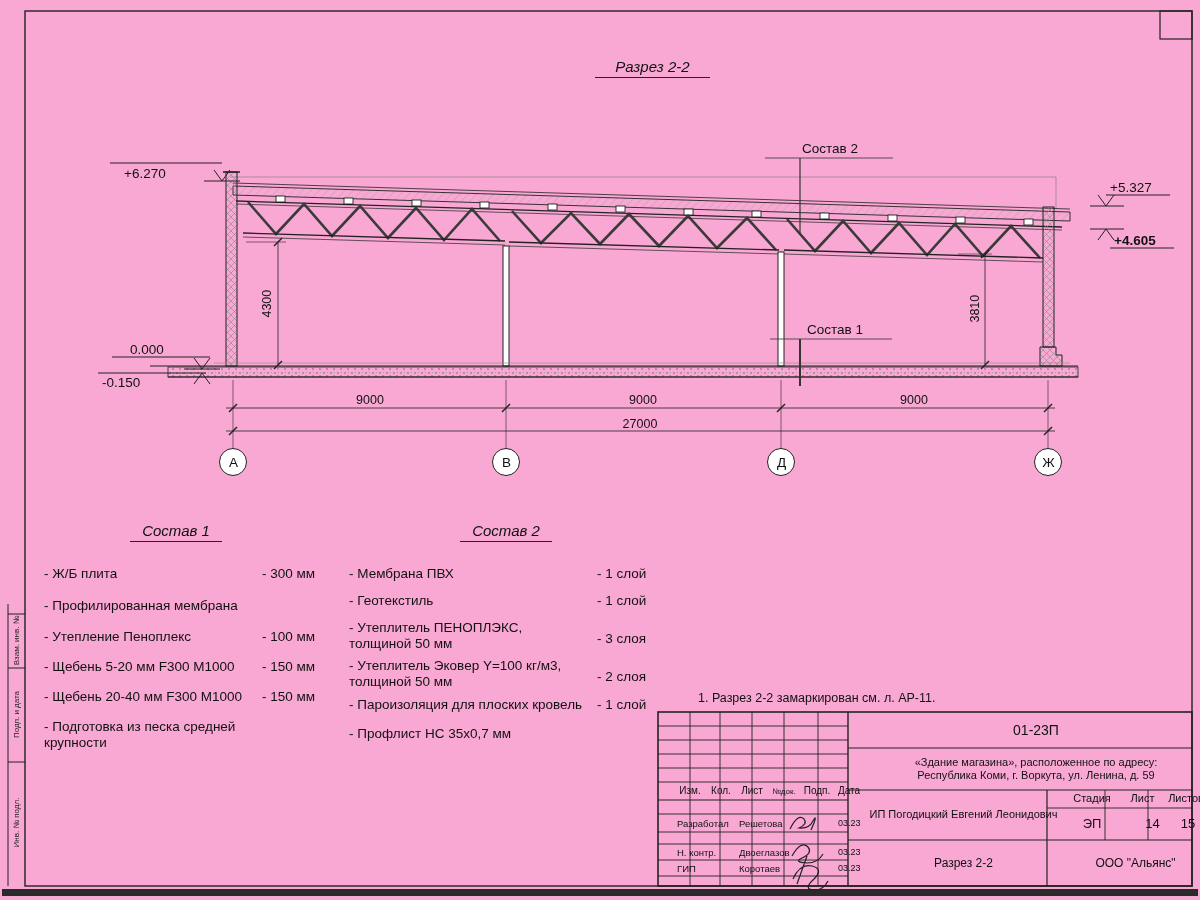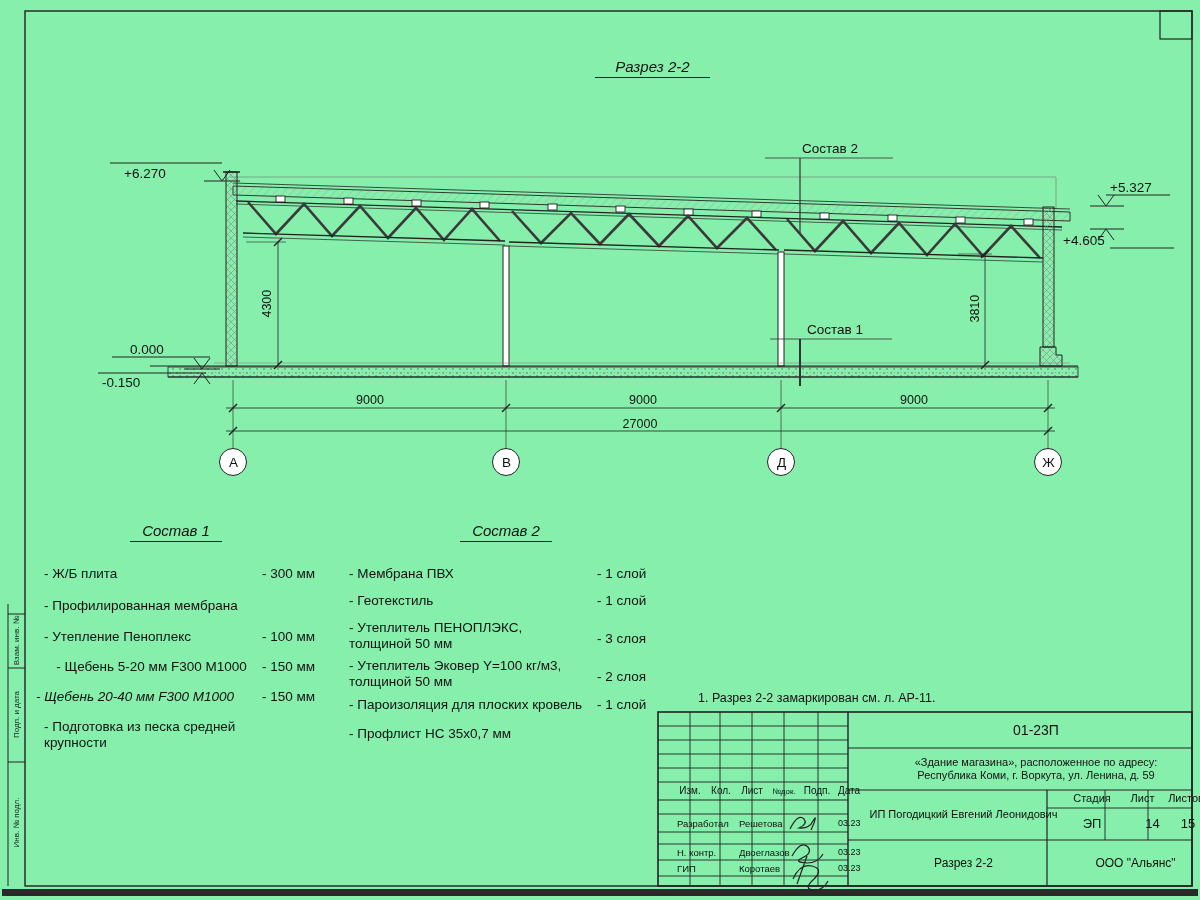--- a/index.html
+++ b/index.html
@@ -1,16 +1,16 @@
 <!DOCTYPE html>
 <html><head>
 <meta charset="utf-8">
 <style>
   html,body{margin:0;padding:0;background:#e8e8e8;}
-  .page{position:relative;width:1200px;height:900px;background:#86efac;overflow:hidden;
+  .page{position:relative;width:1200px;height:900px;background:#f9a8d4;overflow:hidden;
         font-family:"Liberation Sans",sans-serif;color:#111;}
   svg.lines{position:absolute;left:0;top:0;width:1200px;height:900px;}
   .t{position:absolute;font-family:"Liberation Sans",sans-serif;color:#111;
      white-space:pre-line;line-height:1.22;}
   .c{text-align:center;}
   .hd{font-size:15px;font-style:italic;border-bottom:1px solid #222;padding-bottom:1px;}
   .dim{font-size:12.5px;}
   .lvl{font-size:13.5px;}
   .lst{font-size:13.5px;}
   .rot{transform:rotate(-90deg);}
@@ -181,21 +181,21 @@
     <g fill="none" stroke="#222" stroke-width="1.2">
       <path d="M790,829 q8,-16 14,-10 q4,5 -5,9 q10,1 14,-7 q4,-7 1,2 l-3,7"></path>
       <path d="M792,856 q9,-16 16,-9 q5,6 -6,11 q-9,4 5,5 q11,0 16,-9 M793,879 q7,-16 19,-13 q12,3 2,13 q-11,10 -1,11 q10,1 15,-9 M797,884 l10,-28"></path>
     </g>
   </svg>
 
   <div class="t hd c" style="left:595px;top:58px;width:115px;">Разрез 2-2</div>
 
   <div class="t lvl" style="left:124px;top:147px;margin-top:19px;">+6.270</div>
   <div class="t lvl" style="left:1110px;top:180px;">+5.327</div>
-  <div class="t lvl" style="left:1063px;top:233px;">+4.605</div>
+  <div class="t lvl" style="left:1114px;top:233px;font-weight:bold;">+4.605</div>
   <div class="t lvl" style="left:130px;top:342px;">0.000</div>
   <div class="t lvl" style="left:102px;top:375px;">-0.150</div>
 
   <div class="t lvl c" style="left:780px;top:141px;width:100px;">Состав 2</div>
   <div class="t lvl c" style="left:785px;top:322px;width:100px;">Состав 1</div>
 
   <div class="t dim c" style="left:330px;top:393px;width:80px;">9000</div>
   <div class="t dim c" style="left:603px;top:393px;width:80px;">9000</div>
   <div class="t dim c" style="left:874px;top:393px;width:80px;">9000</div>
   <div class="t dim c" style="left:600px;top:417px;width:80px;">27000</div>
@@ -206,23 +206,23 @@
   <div class="bub" style="left:493px;top:449px;">В</div>
   <div class="bub" style="left:768px;top:449px;">Д</div>
   <div class="bub" style="left:1035px;top:449px;">Ж</div>
 
   <div class="t hd c" style="left:130px;top:522px;width:92px;">Состав 1</div>
   <div class="t lst" style="left:44px;top:566px;width:215px;">- Ж/Б плита</div>
   <div class="t lst" style="left:262px;top:566px;">- 300 мм</div>
   <div class="t lst" style="left:44px;top:598px;width:250px;">- Профилированная мембрана</div>
   <div class="t lst" style="left:44px;top:629px;width:215px;">- Утепление Пеноплекс</div>
   <div class="t lst" style="left:262px;top:629px;">- 100 мм</div>
-  <div class="t lst" style="left:44px;top:659px;width:215px;text-align:center;">-  Щебень 5-20 мм F300 М1000</div>
+  <div class="t lst" style="left:44px;top:659px;width:215px;">-  Щебень 5-20 мм F300 М1000</div>
   <div class="t lst" style="left:262px;top:659px;">- 150 мм</div>
-  <div class="t lst" style="left:36px;top:689px;width:215px;font-style:italic;">-  Щебень 20-40 мм F300 М1000</div>
+  <div class="t lst" style="left:44px;top:689px;width:215px;">-  Щебень 20-40 мм F300 М1000</div>
   <div class="t lst" style="left:262px;top:689px;">- 150 мм</div>
   <div class="t lst" style="left:44px;top:719px;width:250px;">- Подготовка из песка средней
   крупности</div>
 
   <div class="t hd c" style="left:460px;top:522px;width:92px;">Состав 2</div>
   <div class="t lst" style="left:349px;top:566px;width:240px;">- Мембрана ПВХ</div>
   <div class="t lst" style="left:597px;top:566px;">- 1 слой</div>
   <div class="t lst" style="left:349px;top:593px;width:240px;">- Геотекстиль</div>
   <div class="t lst" style="left:597px;top:593px;">- 1 слой</div>
   <div class="t lst" style="left:349px;top:620px;width:240px;">- Утеплитель ПЕНОПЛЭКС,

